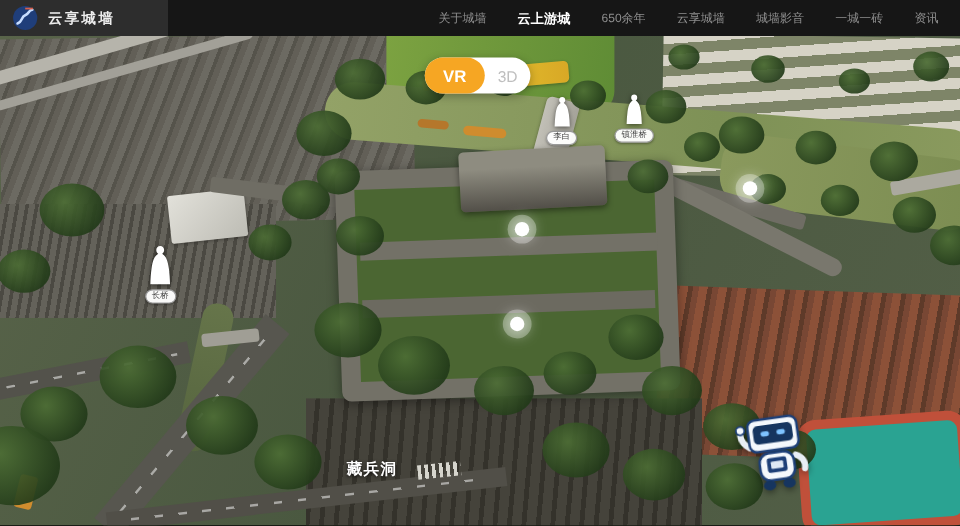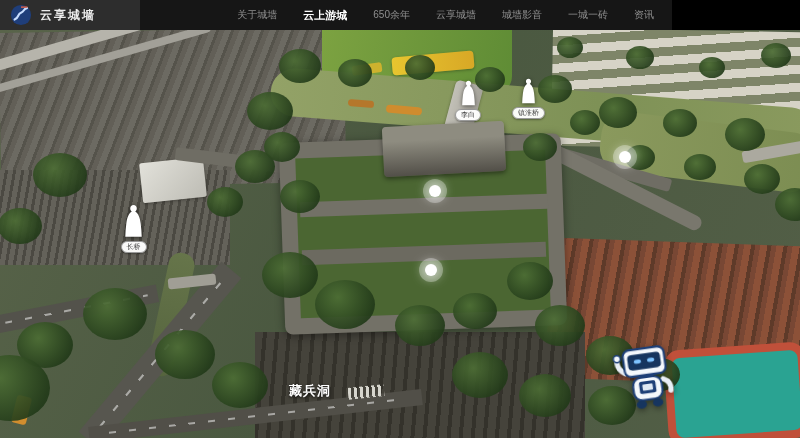--- a/index.html
+++ b/index.html
@@ -1,19 +1,19 @@
 <!DOCTYPE html>
 <html><head>
 <meta charset="utf-8">
 <style>
   html,body{margin:0;padding:0}
   body{width:800px;height:438px;position:relative;overflow:hidden;background:#000;
        font-family:"Liberation Sans",sans-serif;}
   
-  .navbar{position:absolute;top:0;left:0;width:672px;height:30px;background:#161616;
+  .navbar{position:absolute;top:0;left:0;width:800px;height:30px;background:#161616;
           display:flex;align-items:center;z-index:50;}
   .logo-box{width:140px;height:30px;background:#2d2d2d;display:flex;align-items:center;
             gap:8px;padding-left:10px;box-sizing:border-box;cursor:pointer;}
   .site-title{color:#ececec;font-size:12px;font-weight:bold;letter-spacing:2px;white-space:nowrap;}
   .nav-items{margin-left:auto;margin-right:18px;display:flex;gap:26px;}
   .nav-item{color:#8f8f8f;font-size:10px;cursor:pointer;white-space:nowrap;}
   .nav-item.active{color:#ffffff;font-weight:bold;font-size:11px;}
   
   .scene{position:absolute;top:30px;left:0;width:800px;height:408px;overflow:hidden;
          background:linear-gradient(115deg,#59644a 0%,#4a5840 45%,#535f47 100%);}
@@ -98,20 +98,24 @@
       <i class="dash"></i>
     </div>
   <div class="art" style="left:88px;top:378px;width:335px;height:16px;background:#514f48;transform:rotate(-6.5deg);z-index:3">
       <i class="dash"></i>
     </div>
   <div class="art" style="left:348px;top:356px;width:36px;height:12px;background:repeating-linear-gradient(90deg,#d6d5cd 0 3px,transparent 3px 6px);transform:rotate(-6deg);z-index:4"></div>
   <div class="art" style="left:14px;top:366px;width:15px;height:28px;background:#d18d2e;transform:rotate(14deg);border-radius:3px;z-index:4"></div>
   <div class="art" style="left:-28px;top:2px;width:245px;height:11px;background:#b6b4ab;transform:rotate(-16deg);border-radius:5px;z-index:2"></div>
   <div class="art" style="left:-20px;top:26px;width:235px;height:8px;background:#a2a098;transform:rotate(-16deg);border-radius:4px;z-index:2"></div>
 
+  <div class="toggle">
+    <div class="vr">VR</div>
+    <div class="d3">3D</div>
+  </div>
 
   <div class="poi" style="left:455px;top:50px">
     <svg width="21" height="27" viewBox="0 0 24 32">
       <path d="M12 1c-1.8 0-3 1.3-3 3 0 1.2.6 2.2 1.5 2.8C7.6 8.6 6.2 12 5.4 18c-.5 3.8-.8 8-.9 12h15c-.1-4-.4-8.2-.9-12-.8-6-2.2-9.4-5.1-11.2.9-.6 1.5-1.6 1.5-2.8 0-1.7-1.2-3-3-3z" fill="#ffffff"></path>
     </svg>
     <span class="poi-label">李白</span>
   </div>
   <div class="poi" style="left:512px;top:48px">
     <svg width="21" height="27" viewBox="0 0 24 32">
       <path d="M12 1c-1.8 0-3 1.3-3 3 0 1.2.6 2.2 1.5 2.8C7.6 8.6 6.2 12 5.4 18c-.5 3.8-.8 8-.9 12h15c-.1-4-.4-8.2-.9-12-.8-6-2.2-9.4-5.1-11.2.9-.6 1.5-1.6 1.5-2.8 0-1.7-1.2-3-3-3z" fill="#ffffff"></path>

